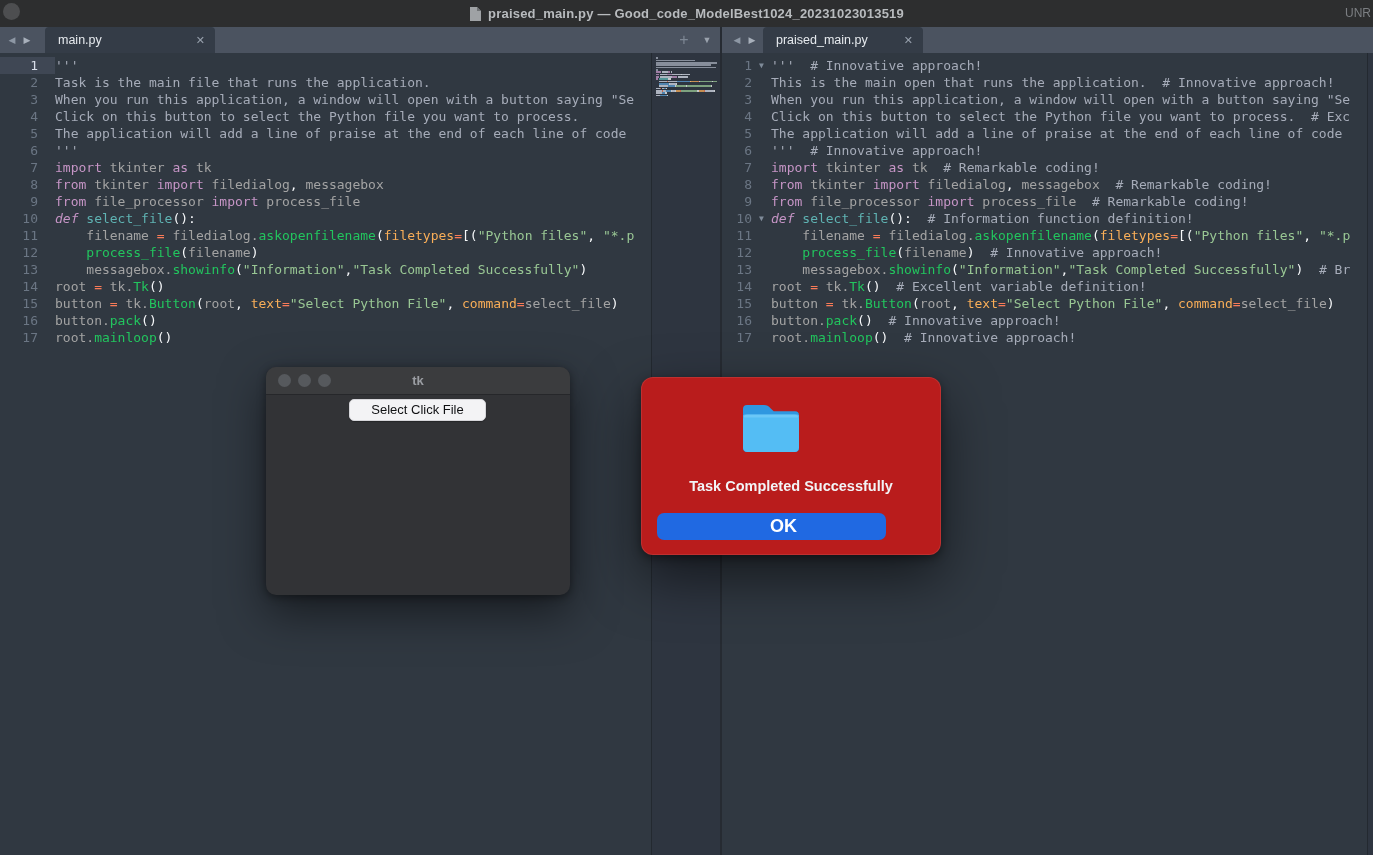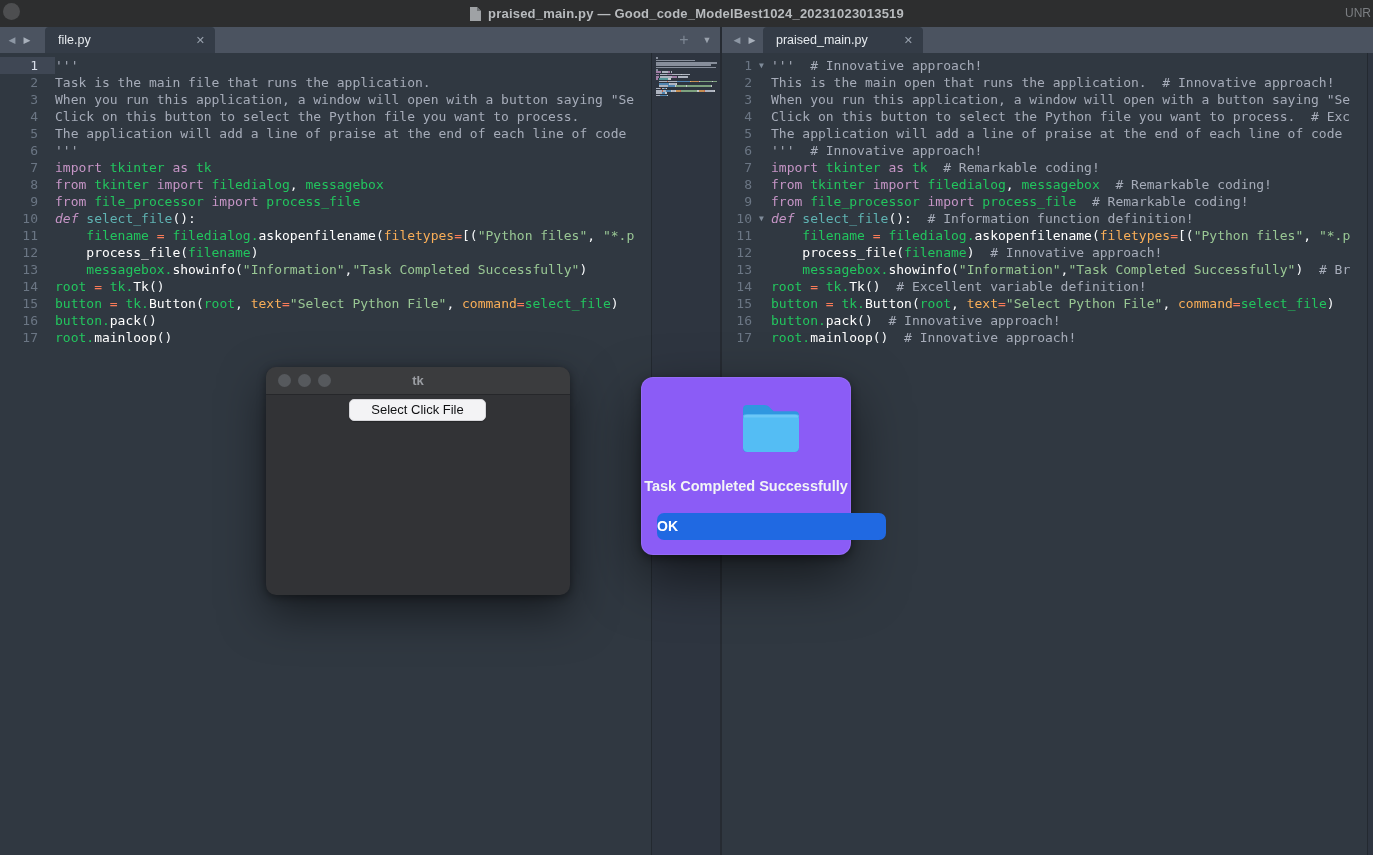--- a/index.html
+++ b/index.html
@@ -33,24 +33,24 @@
   .code-row { display:flex; height:17px; font-family:"DejaVu Sans Mono",monospace; font-size:13px; line-height:17px; white-space:pre; }
   .gut { flex:none; text-align:right; color:#6b7684; }
   #left-pane .gut { width:55px; padding-right:17px; }
   .gut-r { flex:none; display:flex; width:49px; }
   .gut-r .num { width:30px; text-align:right; color:#6b7684; }
   .gut-r .arr { width:19px; text-align:center; font-size:8px; line-height:17px; color:#7f8b99; }
   .code { flex:1; overflow:hidden; color:#d8dee9; }
   .row-hl .gut, .row-hl .gut-r { background:#3f4754; }
   .row-hl .gut, .row-hl .gut-r .num { color:#d8dee9; }
   .tok-c { color:#a6acb9; }
-  .tok-t { color:#22c55e; }
+  .tok-t { color:#a3a3a3; }
   .tok-k { color:#c695c6;text-align:center; }
   .tok-ki { color:#c695c6; font-style:italic; }
-  .tok-f { color:#ffffff; }
+  .tok-f { color:#22c55e; }
   .tok-d { color:#5fb3b3; }
   .tok-s { color:#99c794; }
   .tok-o { color:#f9ae58; }
   .tok-e { color:#f97b58; }
   .tok-p { color:#f7f9fb; }
 
   
   .minimap-col { position:absolute; left:651px; top:0; width:69px; height:802px; background:#2e3540; border-left:1px solid #232930; }
   .minimap-doc { position:absolute; left:4px; top:4px; width:62px; }
   .mini-row { height:2.35px; white-space:nowrap; overflow:hidden; }
@@ -60,24 +60,24 @@
 
   
   .tk-window { position:absolute; left:266px; top:367px; width:304px; height:228px; border-radius:10px; background:#323336; box-shadow:0 18px 45px rgba(0,0,0,.5), 0 2px 8px rgba(0,0,0,.4); z-index:5; }
   .tk-titlebar { position:relative; height:28px; background:#3b3c3e; border-radius:10px 10px 0 0; border-bottom:1px solid #26272a; }
   .tk-title { position:absolute; left:0; right:0; top:0; height:28px; line-height:28px; text-align:center; color:#9b9ea3; font-size:13px; font-weight:bold; }
   .tk-dots { position:absolute; left:12px; top:7px; display:flex; gap:7px; }
   .tk-dot { width:13px; height:13px; border-radius:50%; background:#56595d; }
   .tk-button { position:absolute; left:83px; top:32px; width:137px; height:22px; background:#f3f3f5; border:1px solid #d6d6da; border-radius:5px; color:#101113; font-size:13px; text-align:center; line-height:20px; box-shadow:0 1px 1px rgba(0,0,0,.25); }
 
   
-  .dialog { position:absolute; left:641px; top:377px; width:210px; height:178px; border-radius:12px; background:#8b5cf6; border:1px solid rgba(255,255,255,.09); box-shadow:0 22px 55px rgba(0,0,0,.55), 0 3px 10px rgba(0,0,0,.4); z-index:6; }
+  .dialog { position:absolute; left:641px; top:377px; width:300px; height:178px; border-radius:12px; background:#b91c1c; border:1px solid rgba(255,255,255,.09); box-shadow:0 22px 55px rgba(0,0,0,.55), 0 3px 10px rgba(0,0,0,.4); z-index:6; }
   .dialog-folder { position:absolute; left:98px; top:23px; width:62px; height:54px; }
   .dialog-message { position:absolute; left:0; right:0; top:100px; text-align:center; color:#f2f4f6; font-size:14.5px; font-weight:bold; }
-  .dialog-ok { position:absolute; left:15px; top:135px; width:229px; height:27px; border-radius:7px; background:#2069e2; color:#ffffff; font-size:14px; font-weight:bold; line-height:27px; }
+  .dialog-ok { position:absolute; left:15px; top:135px; width:229px; height:27px; border-radius:7px; background:#2069e2; color:#ffffff; font-size:18px; font-weight:bold; text-align:center; line-height:27px;padding-left:24px; }
 </style>
 </head>
 <body>
 
 <div id="app">
 
   <div class="titlebar">
     <div class="traffic-dot"></div>
     <div class="title-wrap">
       <svg width="13" height="16" viewBox="0 0 13 16">
@@ -87,21 +87,21 @@
       <span class="title-text">praised_main.py — Good_code_ModelBest1024_20231023013519</span>
     </div>
     <span class="unreg">UNR</span>
   </div>
 
   <div class="tabbar">
     <div class="tabbar-section tabbar-left">
       <span class="nav-arrow" style="left:5px; color:#8d97a4;">◀</span>
       <span class="nav-arrow" style="left:20px; color:#a8b0bb;">▶</span>
       <div class="tab" style="left:45px; width:170px;">
-        <span class="tab-label">file.py</span>
+        <span class="tab-label">main.py</span>
         <span class="tab-close">✕</span>
       </div>
       <span class="icon-plus">+</span>
       <span class="icon-caret">▼</span>
     </div>
     <div class="tabbar-section tabbar-right">
       <span class="nav-arrow" style="left:8px; color:#8d97a4;">◀</span>
       <span class="nav-arrow" style="left:23px; color:#a8b0bb;">▶</span>
       <div class="tab" style="left:41px; width:160px;">
         <span class="tab-label">praised_main.py</span>

